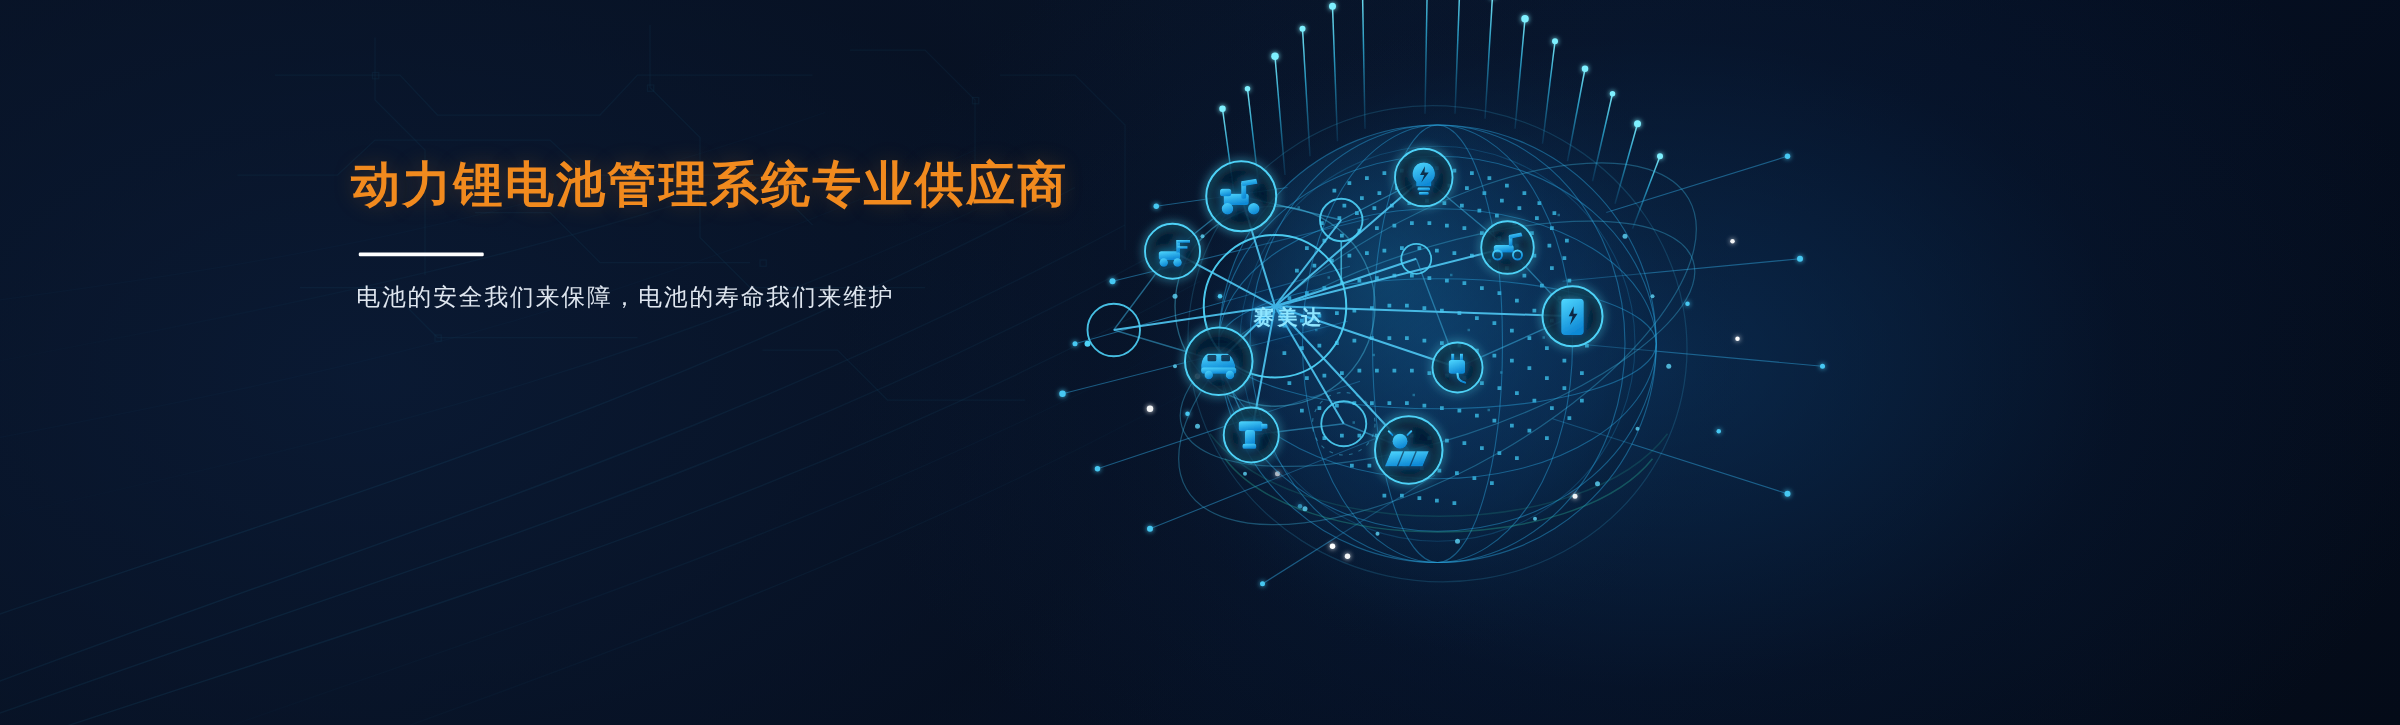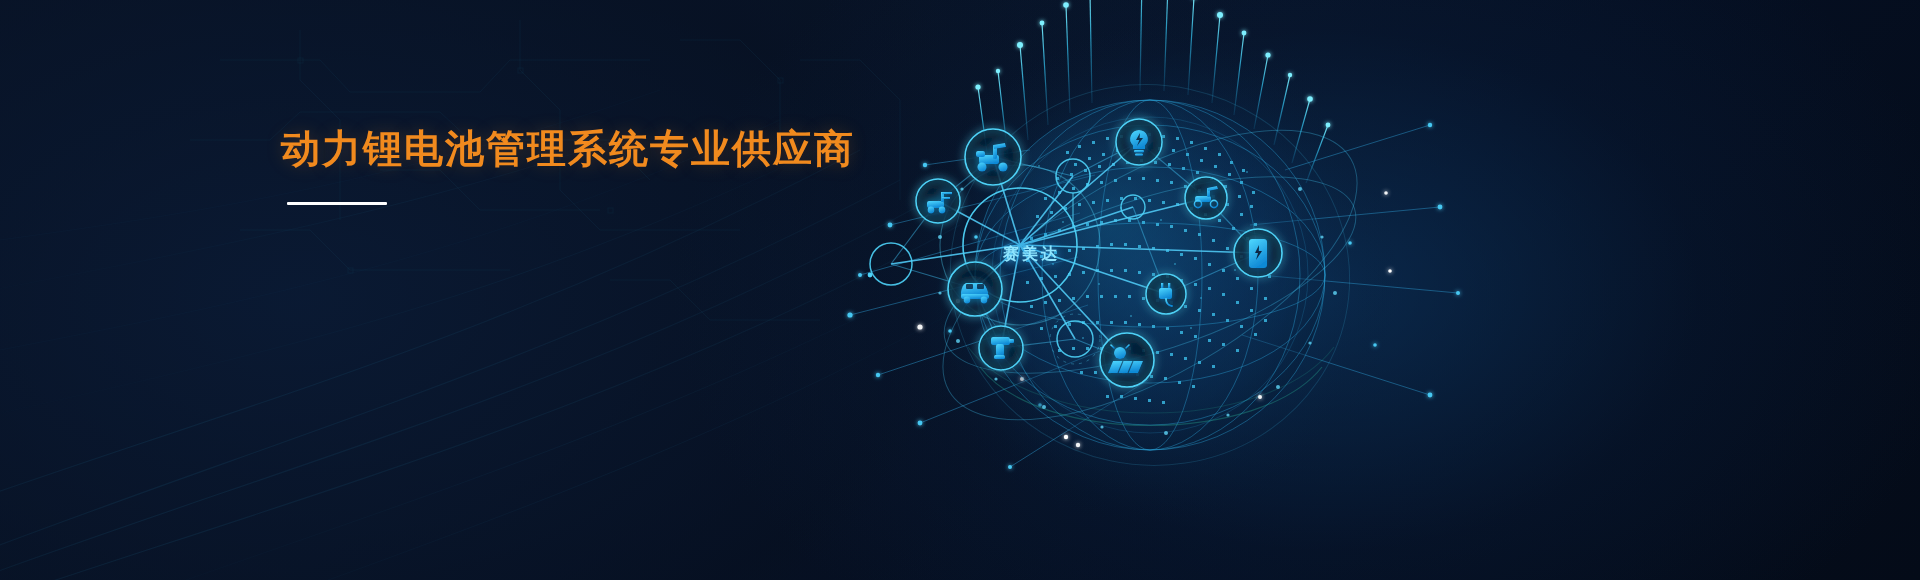--- a/index.html
+++ b/index.html
@@ -101,20 +101,21 @@
     <rect x="118" y="38" width="5" height="5"></rect>
     <rect x="338" y="48" width="5" height="5"></rect>
     <rect x="598" y="58" width="5" height="5"></rect>
     <rect x="168" y="248" width="5" height="5"></rect>
     <rect x="428" y="188" width="5" height="5"></rect>
   </svg>
 
   <div class="text-block">
     <h1 class="headline">动力锂电池管理系统专业供应商</h1>
     <div class="divider"></div>
+    <p class="tagline">电池的安全我们来保障，电池的寿命我们来维护</p>
   </div>
 
   <div class="globe-wrap">
     <svg width="640" height="620" viewBox="0 0 640 620" fill="none">
       <defs>
         <radialGradient id="globeGlow" cx="50%" cy="50%" r="50%">
           <stop offset="0%" stop-color="#0f4d82" stop-opacity="0.55"></stop>
           <stop offset="55%" stop-color="#0b3a68" stop-opacity="0.30"></stop>
           <stop offset="100%" stop-color="#071a32" stop-opacity="0"></stop>
         </radialGradient>

